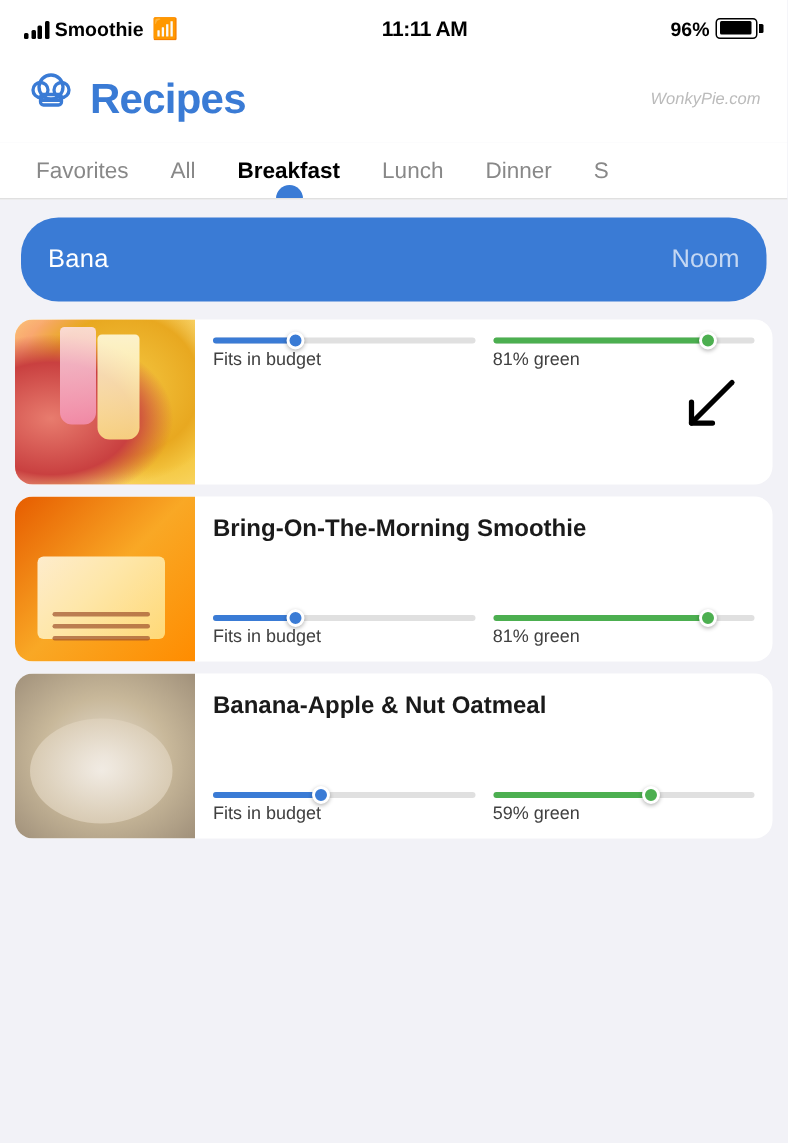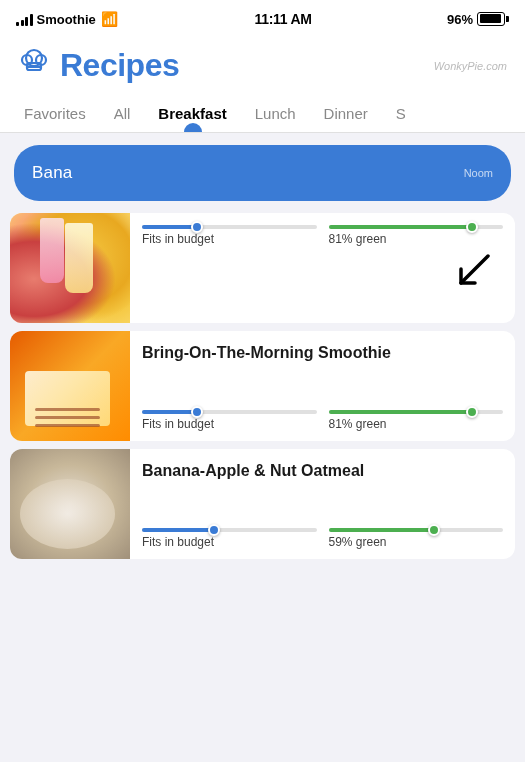--- a/index.html
+++ b/index.html
@@ -88,21 +88,21 @@
       padding: 10px 18px 10px;
       display: flex;
       align-items: center;
       gap: 10px;
     }
     .app-header-icon {
       color: #3a7bd5;
       font-size: 28px;
     }
     .app-header-title {
-      font-size: 32px;
+      font-size: 28px;
       font-weight: 700;
       color: #3a7bd5;
       letter-spacing: -0.5px;
     }
     .watermark {
       margin-left: auto;
       font-size: 11px;
       color: #bbb;
       font-style: italic;
     }
@@ -159,21 +159,21 @@
       height: 44px;
     }
     .search-text {
       color: #fff;
       font-size: 17px;
       flex: 1;
       letter-spacing: 0.2px;
     }
     .search-label {
       color: rgba(255,255,255,0.7);
-      font-size: 11px;
+      font-size: 17px;
     }
 
     
     .recipe-list {
       padding: 0 10px;
       display: flex;
       flex-direction: column;
       gap: 8px;
     }
 

